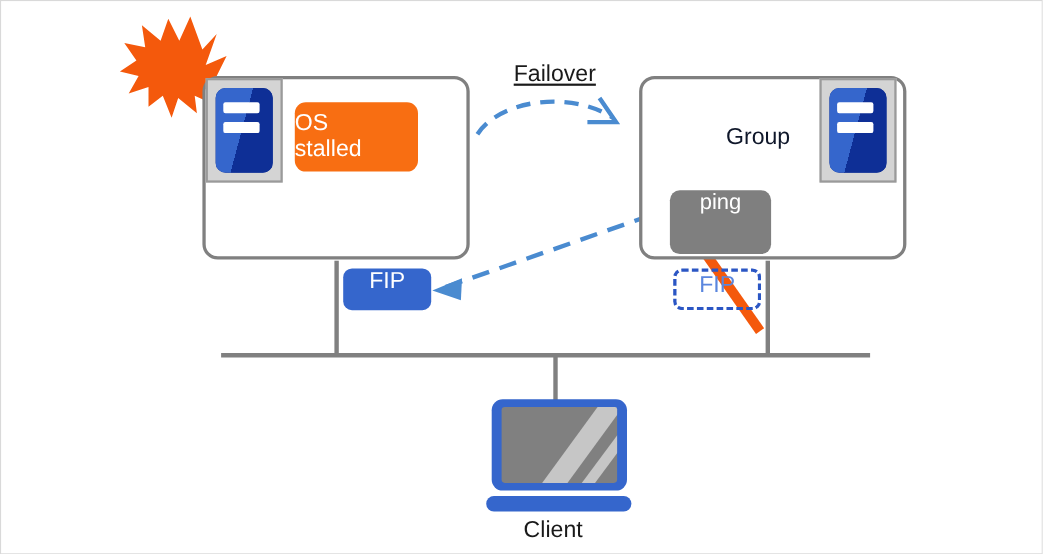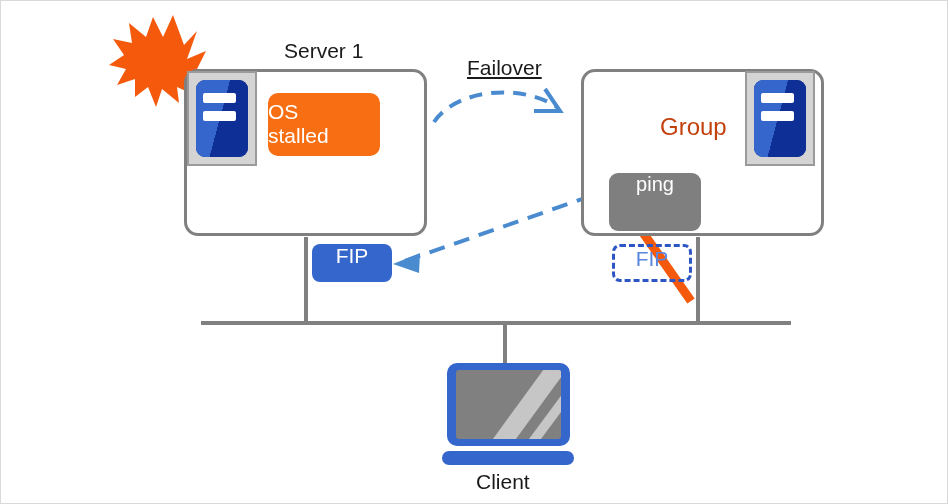--- a/index.html
+++ b/index.html
@@ -97,22 +97,22 @@
   .svr-bar {
     position: absolute;
     background: #ffffff;
     border-radius: 2px;
     left: 14%;
     width: 62%;
     height: 13%;
   }
   .grp-label {
     position: absolute;
-    color: #c2410c;
-    font-size: 24px;
+    color: #0f172a;
+    font-size: 21px;
     white-space: nowrap;
   }
 </style>
 </head>
 <body>
 
 <div id="canvas">
 
   <svg id="svg-layer" viewBox="0 0 948 504" xmlns="http://www.w3.org/2000/svg">
 
@@ -186,21 +186,20 @@
       <g clip-path="url(#scrClip)">
         <polygon points="543,368 566,368 512,442 489,442" fill="#C6C6C6"></polygon>
         <polygon points="571,380 583,380 537,442 525,442" fill="#C6C6C6"></polygon>
       </g>
       <rect x="441" y="450" width="132" height="14" rx="7" fill="#3566CC"></rect>
     </g>
   </svg>
 
   <div class="node-box" style="left:183px; top:68px; width:243px; height:167px;"></div>
 
-  <div class="lbl" style="left:283px; top:38px;">Server 1</div>
 
   <div class="svr-icon" style="left:186px; top:70px; width:70px; height:95px;">
     <div class="svr-inner">
       <div class="svr-sheen" style="background:linear-gradient(105deg,#3566CC 0%,#3566CC 47%,#0E2F96 47%,#0E2F96 100%);"></div>
       <div class="svr-bar" style="top:17%;"></div>
       <div class="svr-bar" style="top:40%;"></div>
     </div>
   </div>
 
   <div class="chip chip-os" style="left:267px; top:92px; width:112px; height:63px; flex-direction:column;">

